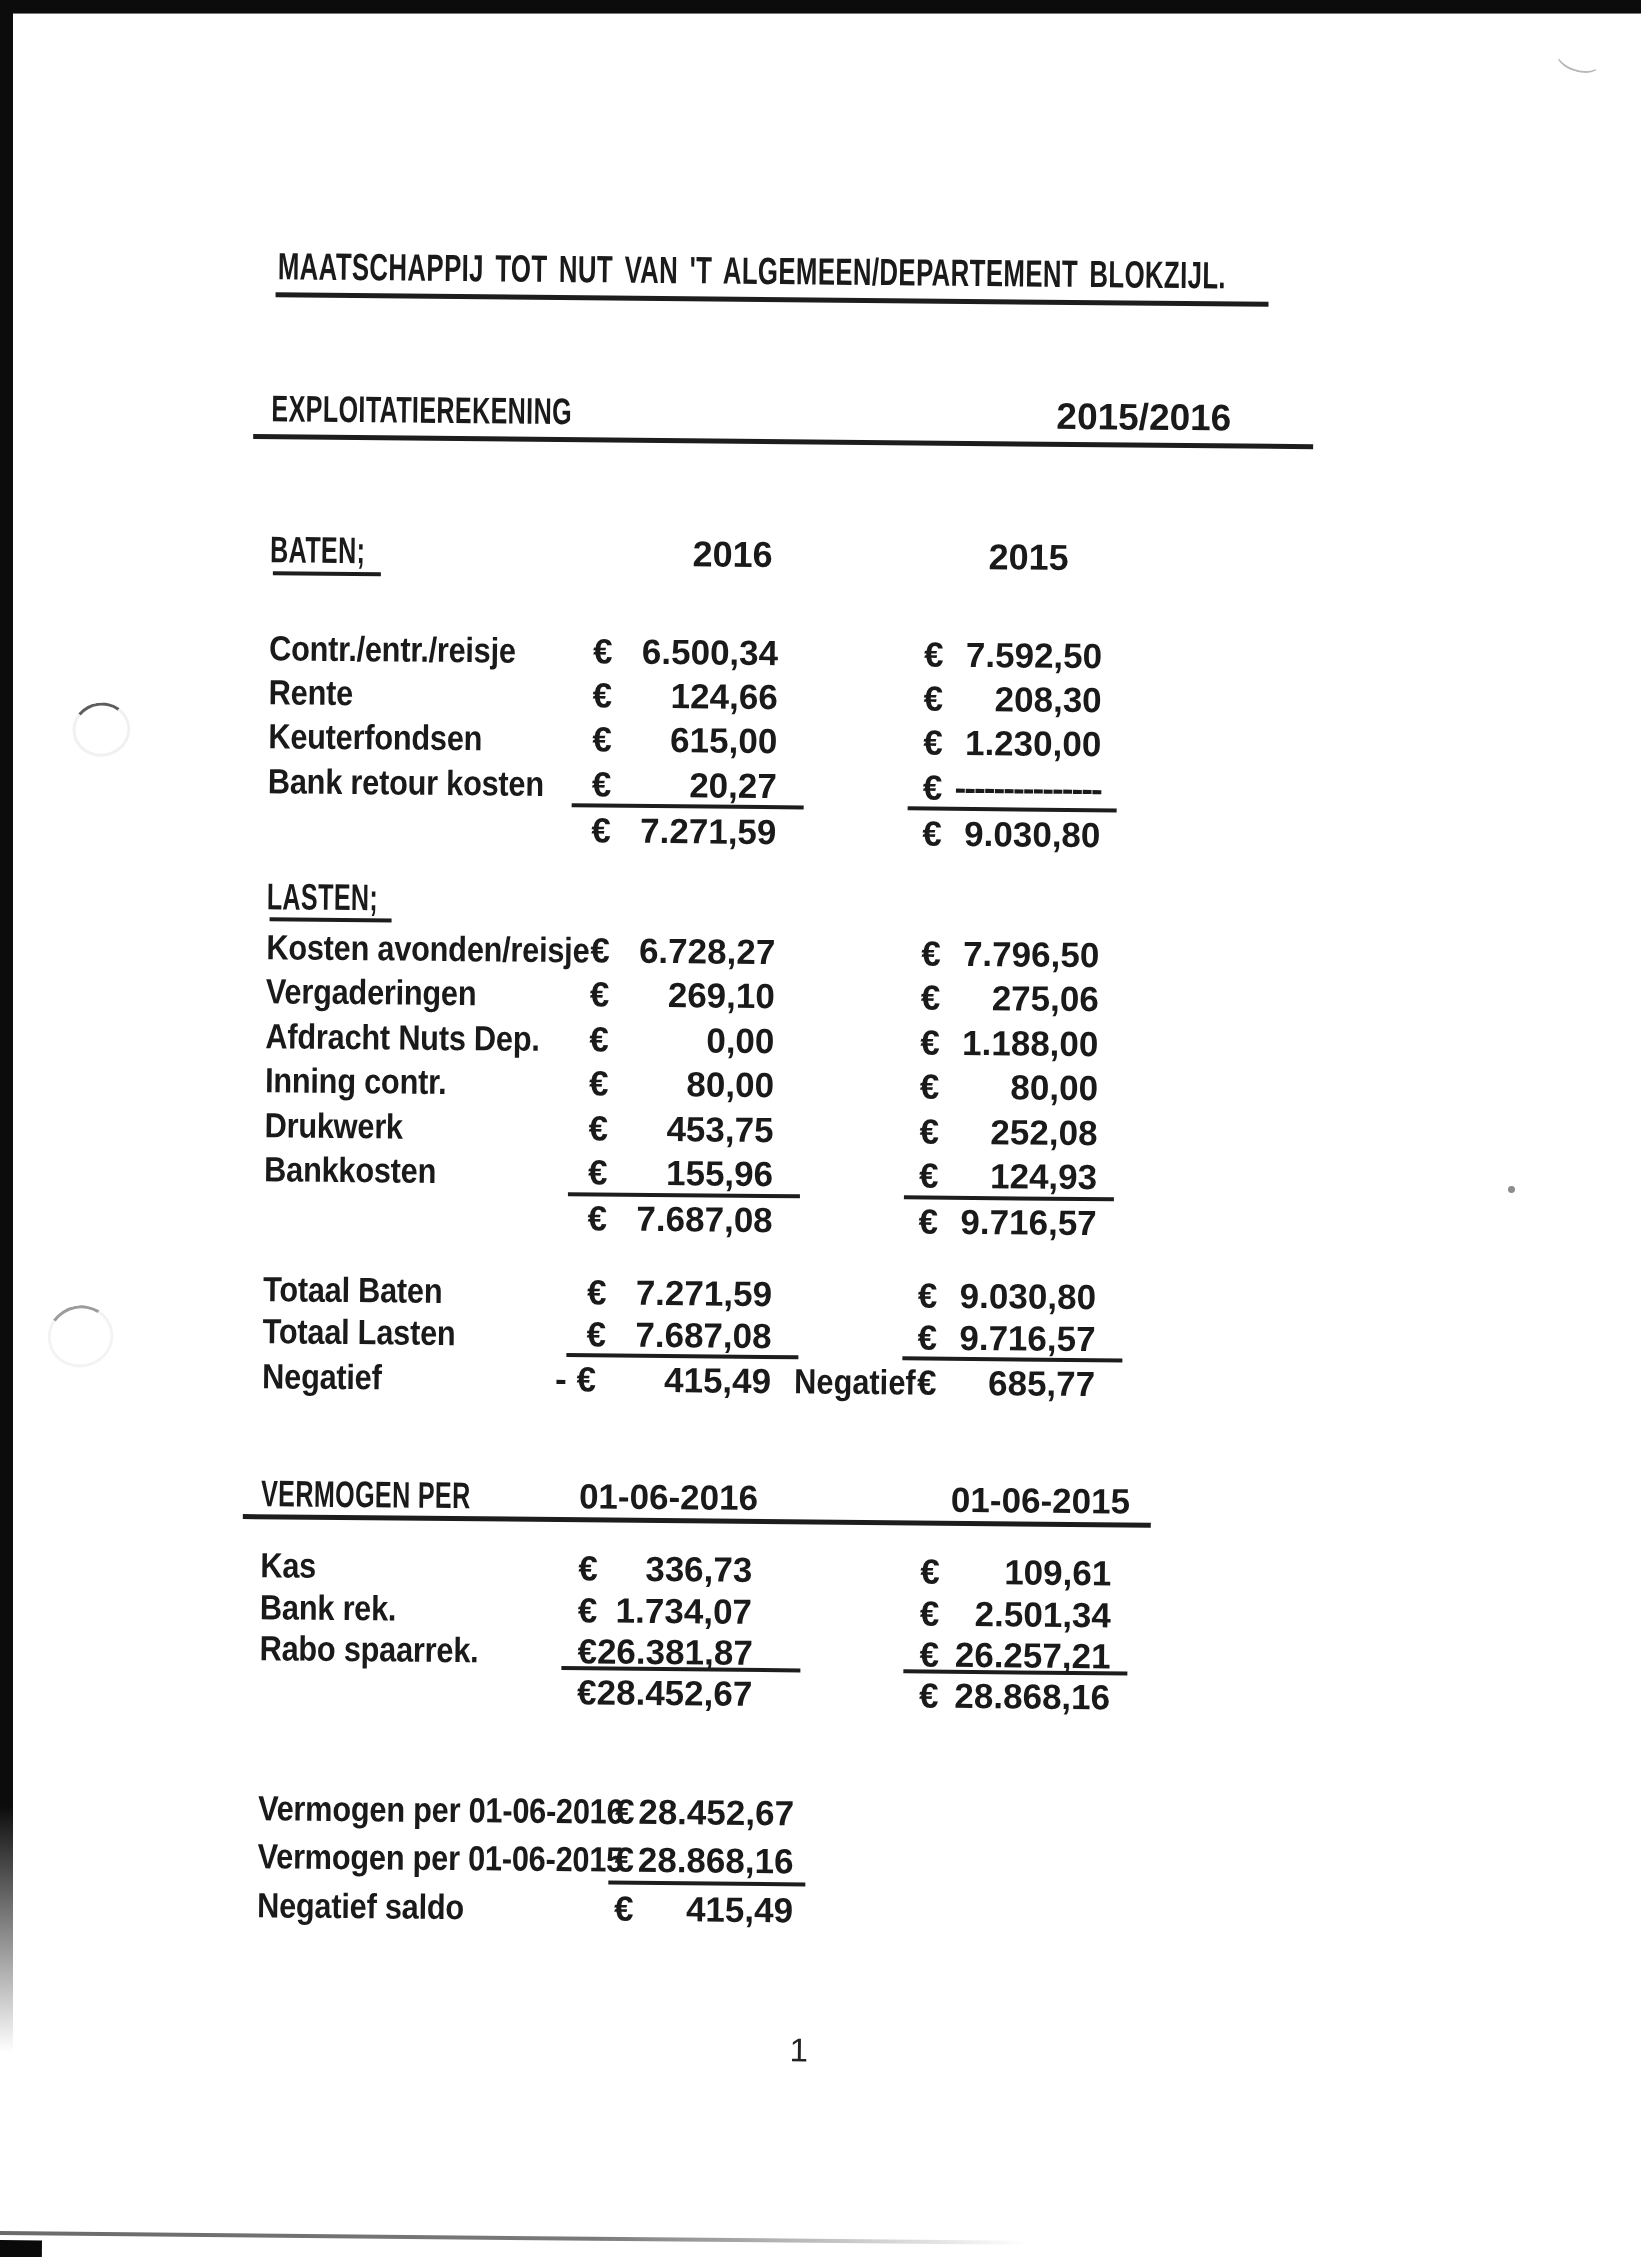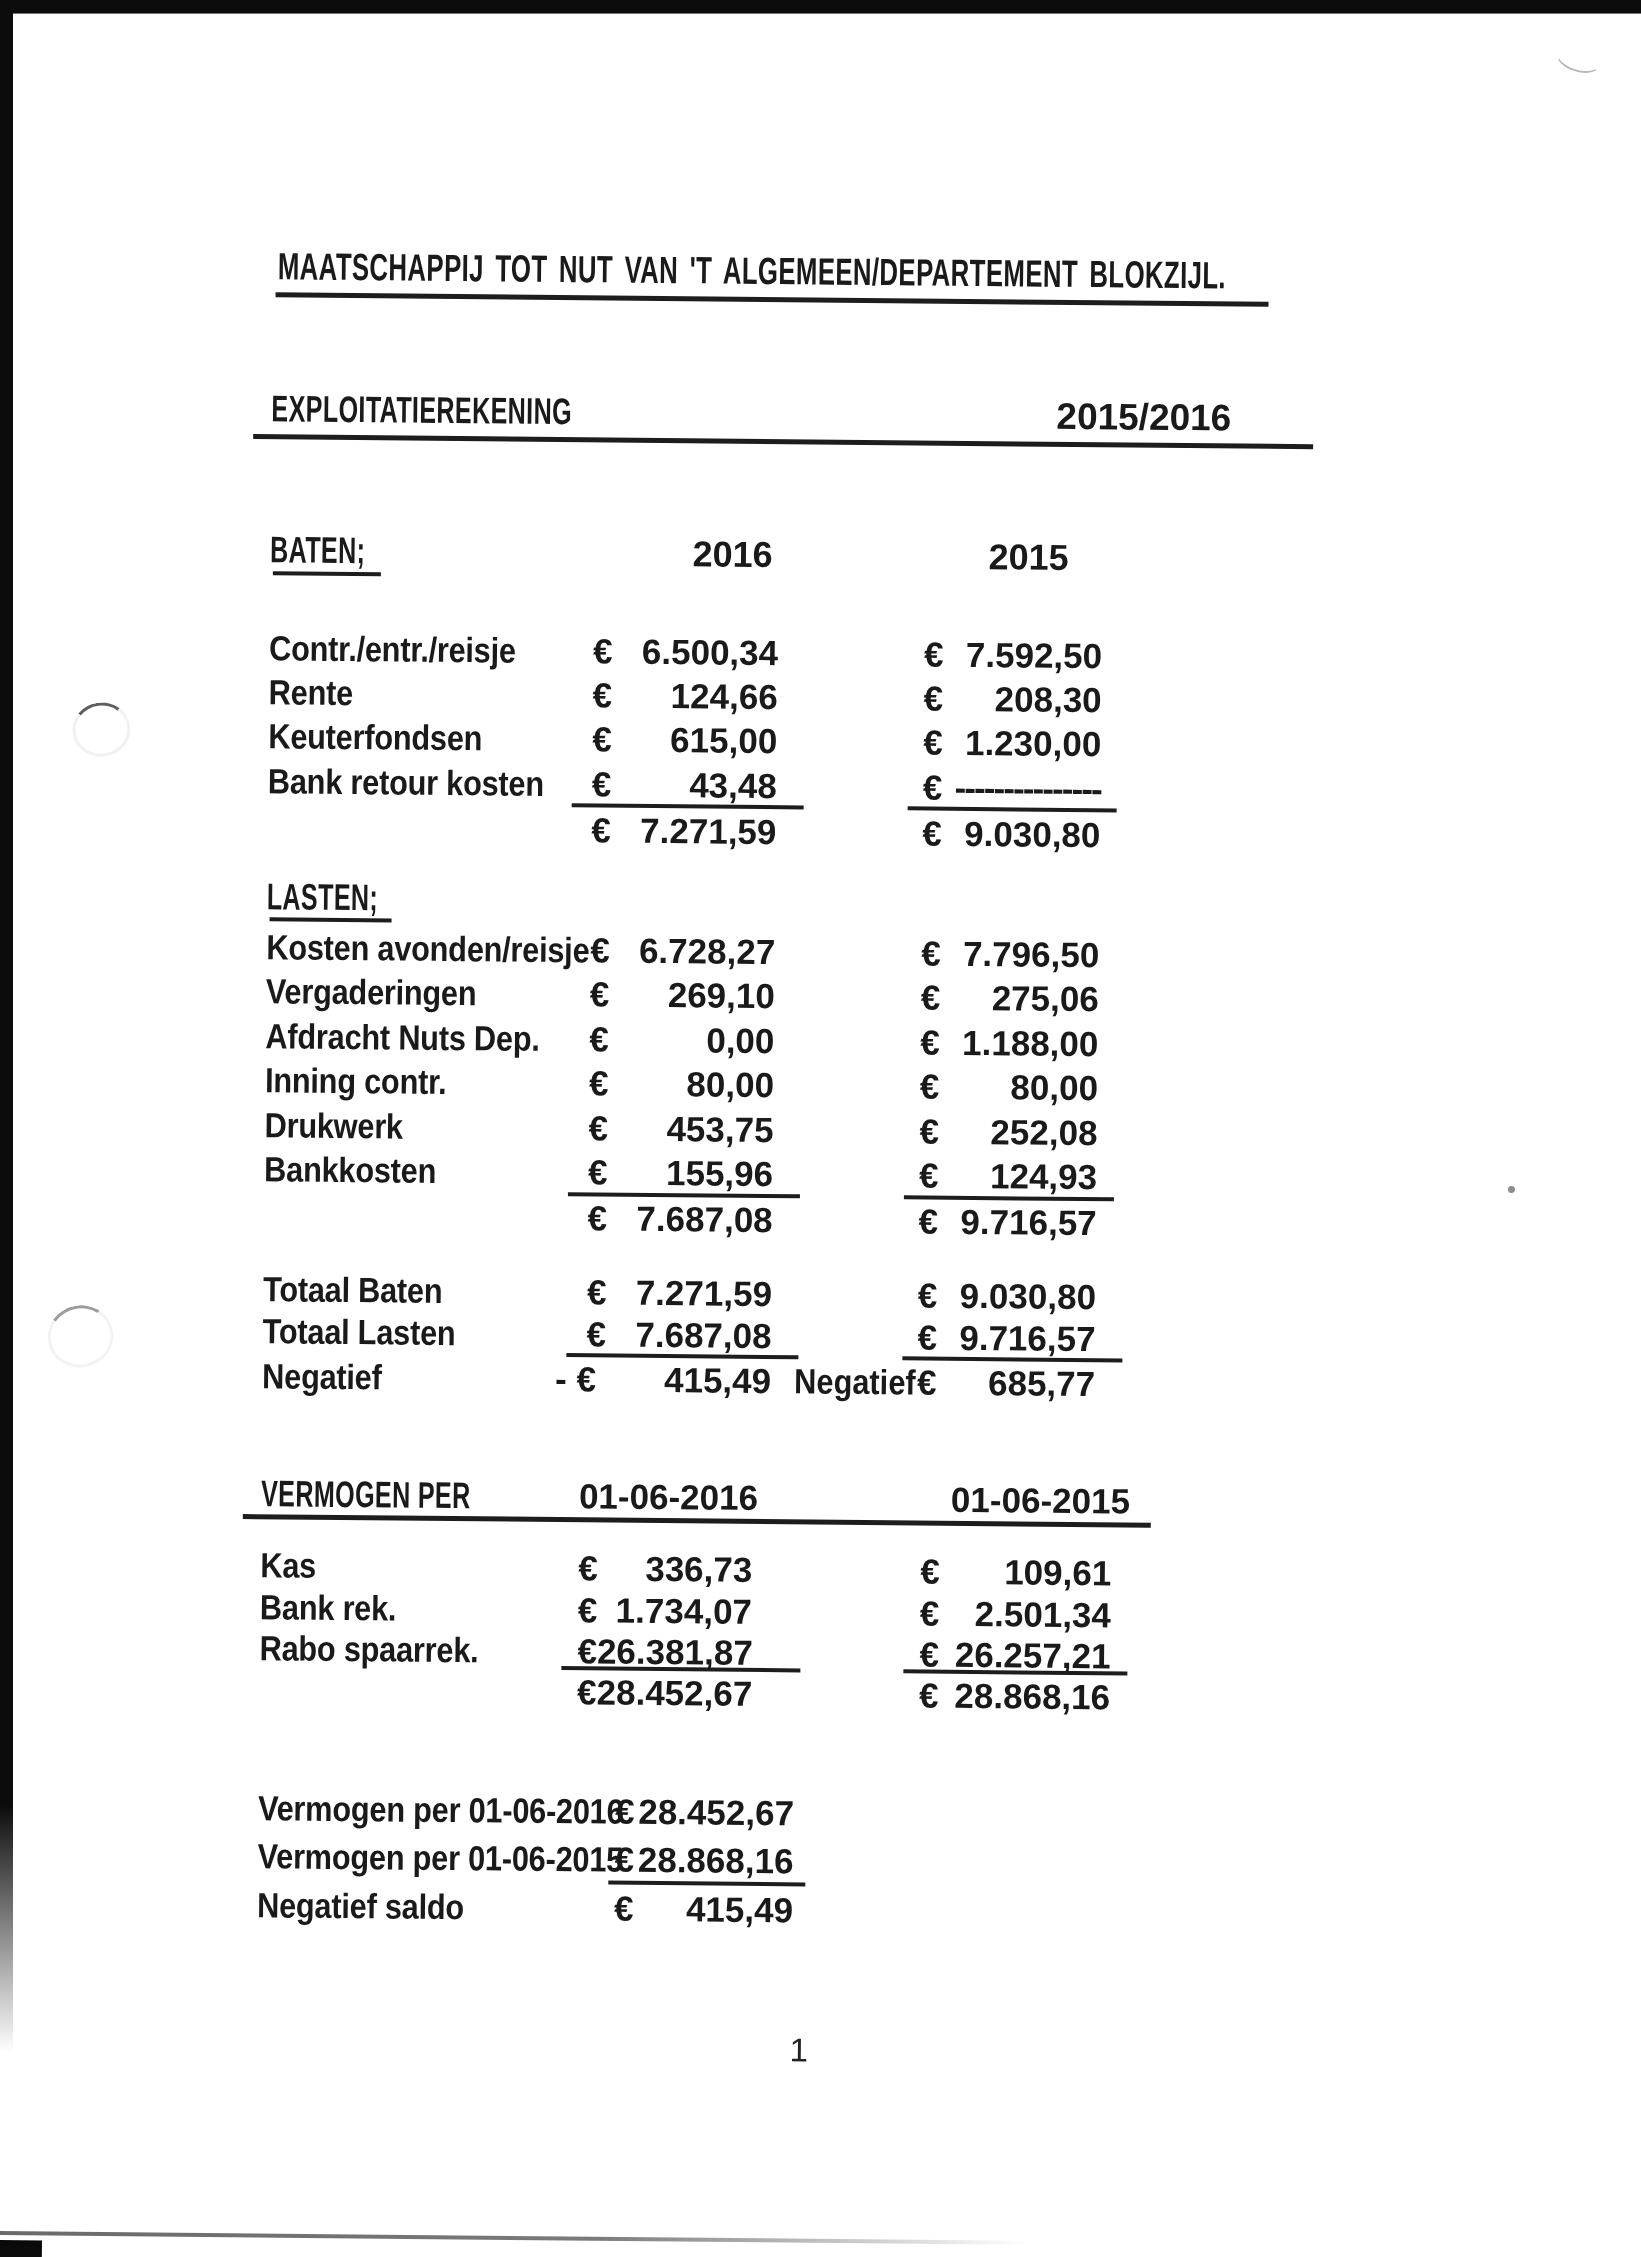--- a/index.html
+++ b/index.html
@@ -118,21 +118,21 @@
       </span>
     <span class="cell cb">
         <span>€</span>
         <span>1.230,00</span>
       </span>
   </div>
   <div class="row" style="top:759px;">
     <span class="lbl">Bank retour kosten</span>
     <span class="cell ca">
         <span>€</span>
-        <span>43,48</span>
+        <span>20,27</span>
       </span>
     <span class="cell cb">
         <span>€</span>
         <span class="dashes">---------------</span>
       </span>
   </div>
   <div class="rule" style="left:579px; top:798px; width:232px;"></div>
   <div class="rule" style="left:915px; top:798px; width:209px;"></div>
   <div class="row" style="top:805px;">
     <span class="cell ca">

